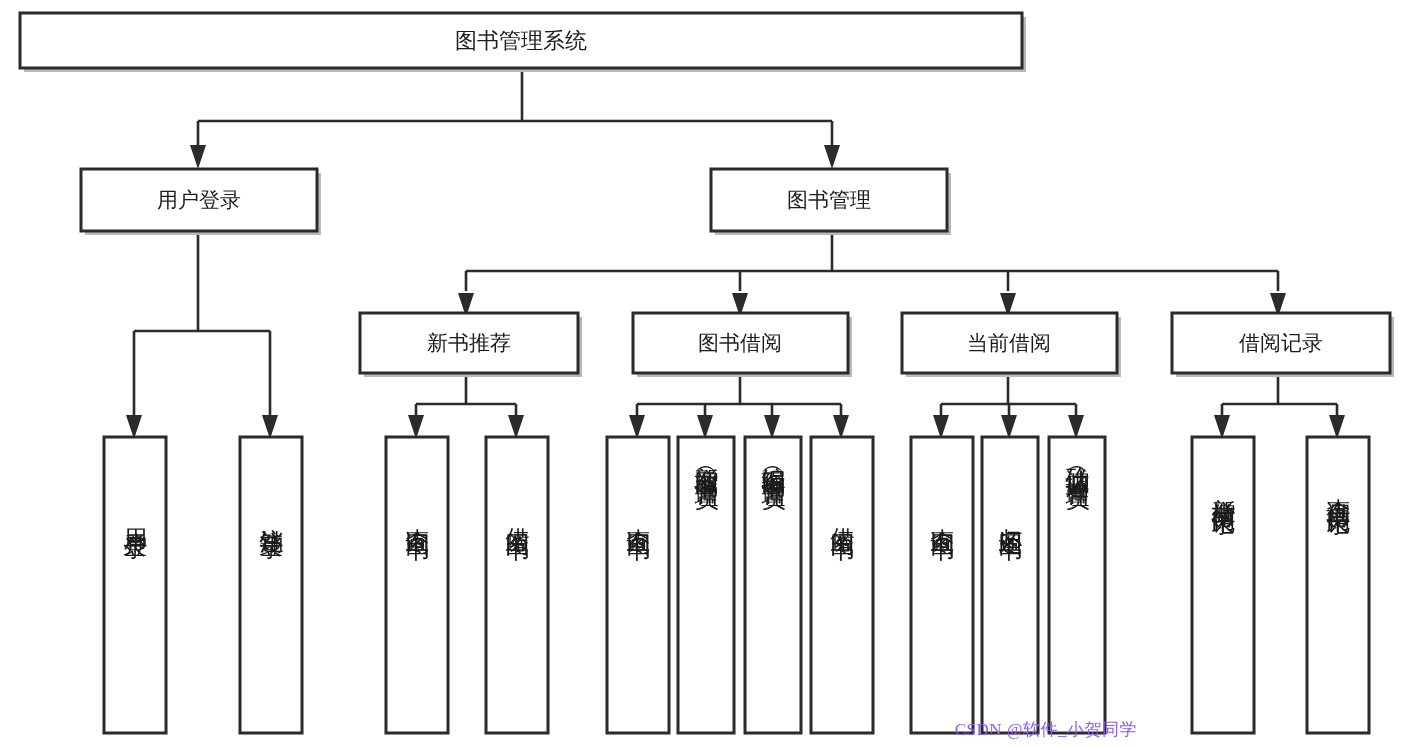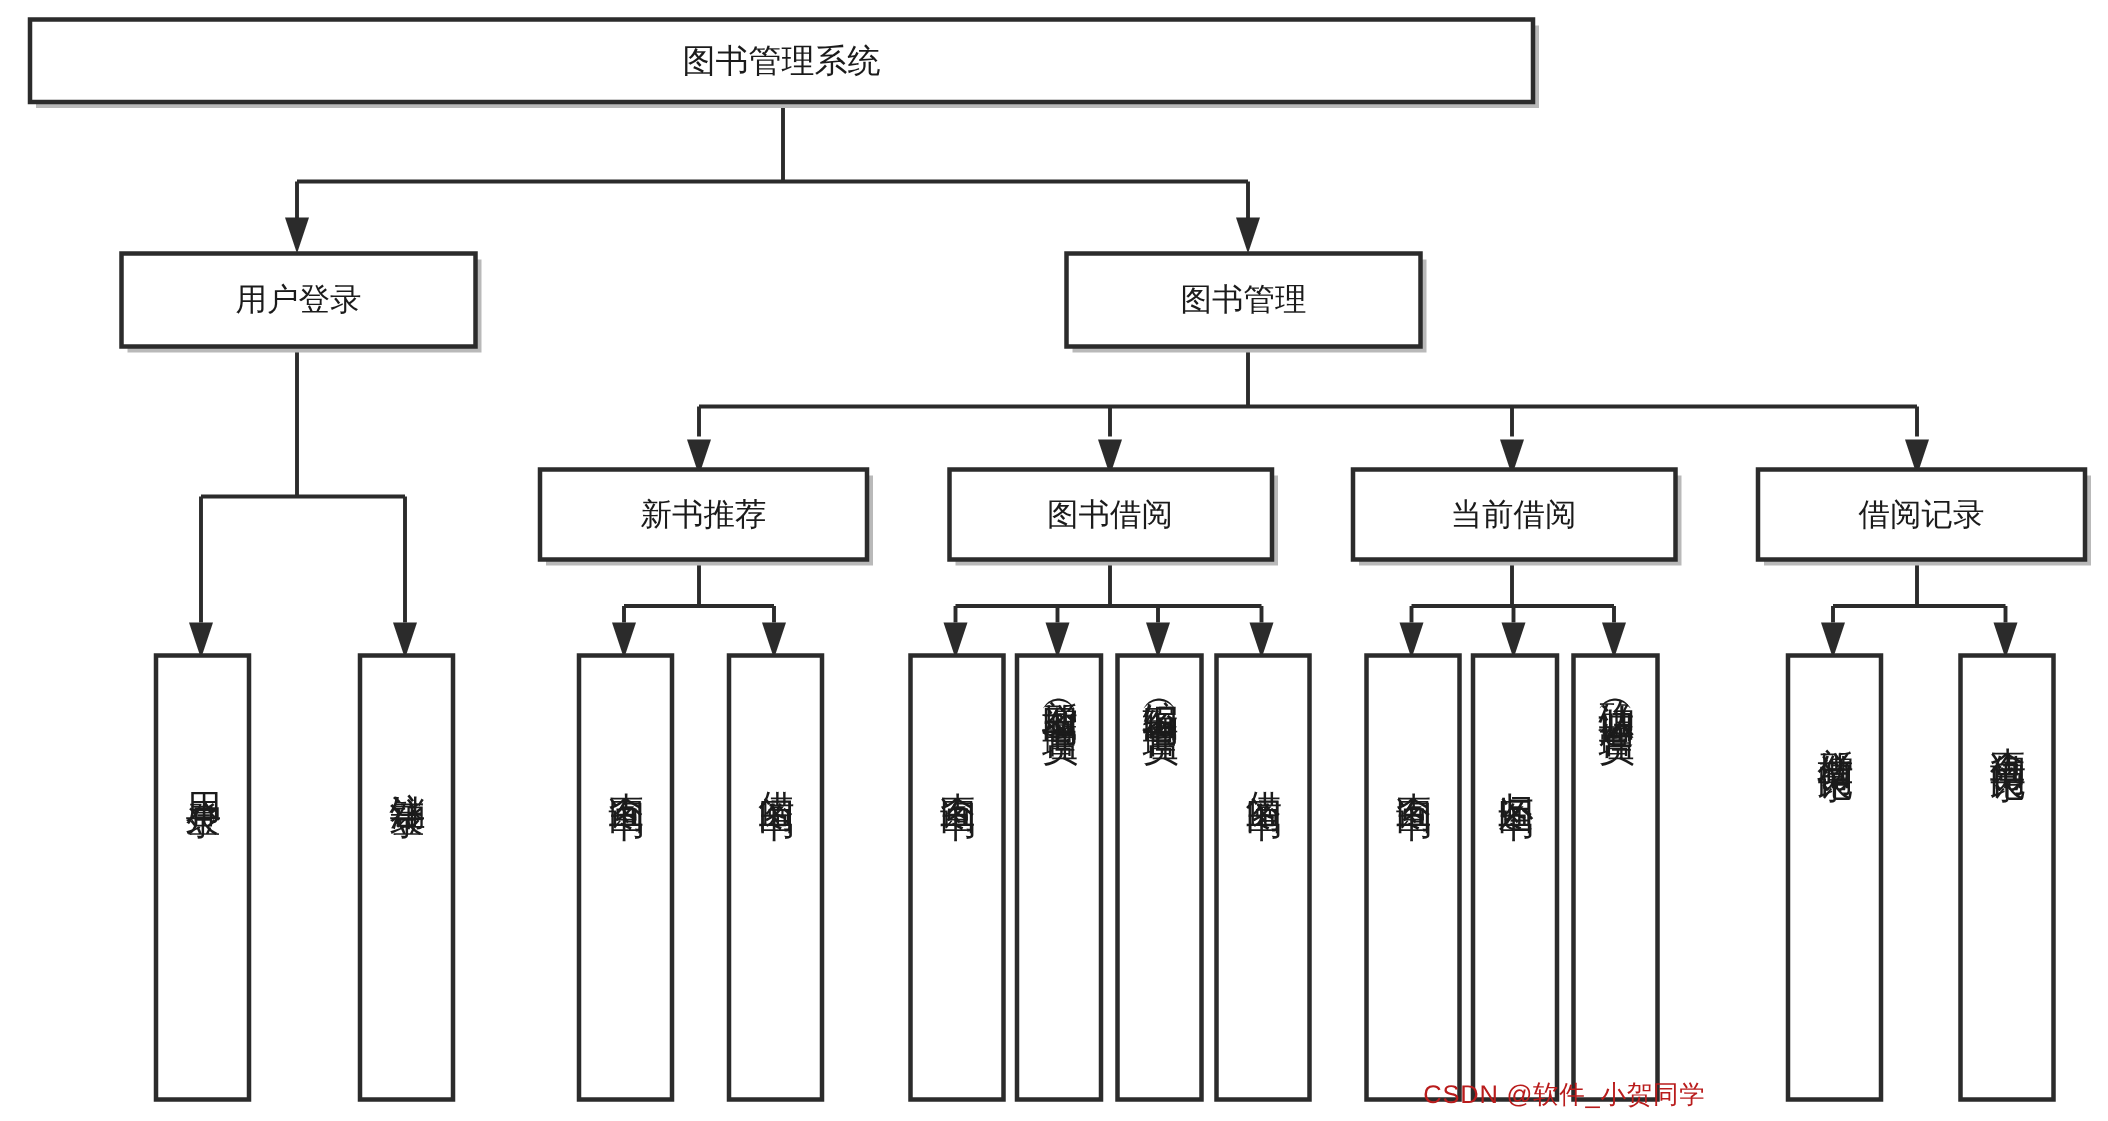--- a/index.html
+++ b/index.html
@@ -71,23 +71,23 @@
     font-size: 24px;
     line-height: 1.05;
     letter-spacing: 3px;
     color: #1b1b1b;
     white-space: nowrap;
   }
   .watermark {
     position: absolute;
     right: 8px;
     bottom: 6px;
-    font-family: Liberation Sans, sans-serif;
+    font-family: Liberation Serif, serif;
     font-size: 17px;
-    color: #b91c1c;
+    color: #8b5cf6;
     letter-spacing: 0.5px;
     white-space: nowrap;
   }
 </style>
 </head>
 <body>
 
 <div id="diagram-root">
 
   <svg class="flow-svg" viewBox="0 0 1405 747" xmlns="http://www.w3.org/2000/svg">

